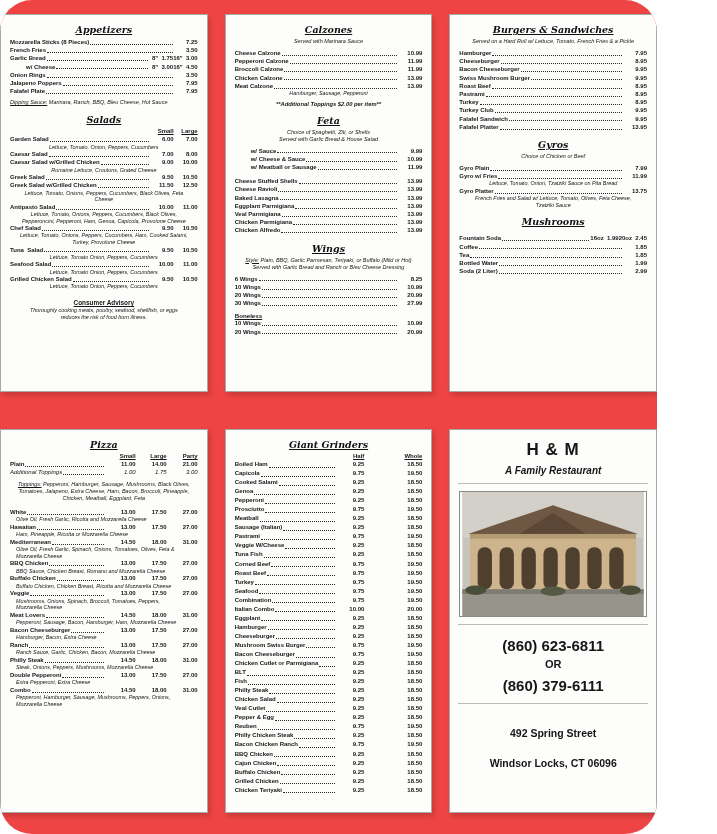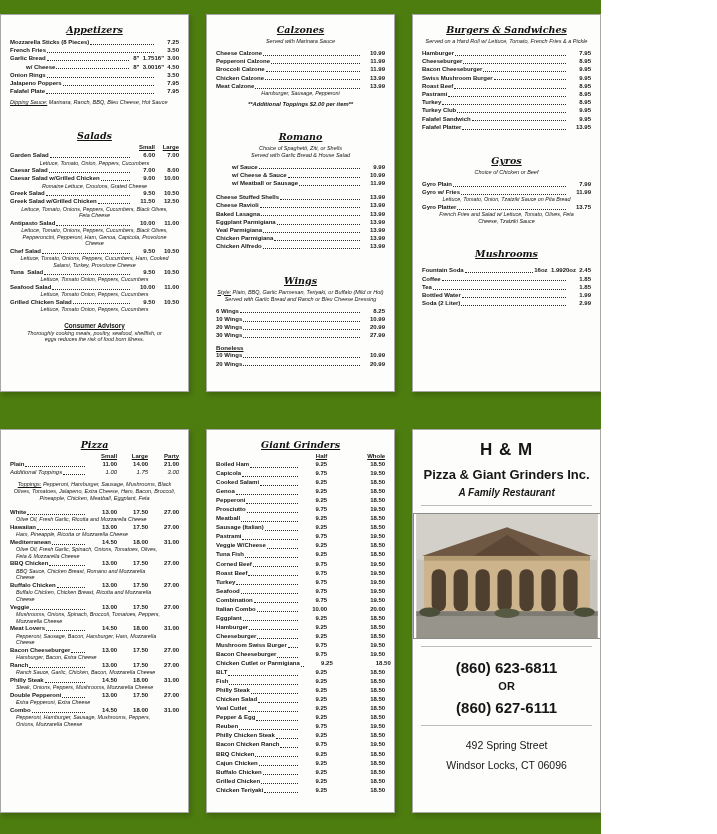--- a/index.html
+++ b/index.html
@@ -1,28 +1,28 @@
 <!DOCTYPE html>
 <html><head>
 <meta charset="utf-8">
 <style>
   * { margin:0; padding:0; box-sizing:border-box; }
   html,body { background:#ffffff; }
   body { font-family:"Liberation Sans", sans-serif; color:#161616; }
-  .page { width:601px; height:834px; background:#4d7c0f; overflow:hidden; padding-top:14px; }
+  .page { width:657px; height:834px; background:#ef4444; overflow:hidden; padding-top:14px;border-radius:32px; }
   .row { display:flex; justify-content:center; gap:17px; }
   .row2 { margin-top:37px; }
   .panel { width:212px; background:#fdfdfc; border:1px solid #a8a8a4; box-shadow:2px 3px 5px rgba(0,0,0,0.18);
            padding:6px 9px; overflow:hidden; }
   .row1 .panel { height:378px; }
   .row2 .panel { height:384px; }
 
   .sec-title { font-family:"DejaVu Serif", serif; font-style:italic; font-weight:bold; font-size:9.5px;
                text-align:center; text-decoration:underline; margin:3px 0 3px; color:#101010; }
-  .mt { margin-top:24px; }
+  .mt { margin-top:8px; }
 
   .menu-row { display:flex; align-items:flex-end; font-size:6px; font-weight:bold; line-height:8.2px; white-space:nowrap; }
   .menu-row.indent { padding-left:16px; }
   .menu-row.italic { font-style:italic; font-weight:normal; }
   .item-name { white-space:pre; }
   .dots { flex:1; border-bottom:1.2px dotted #2a2a2a; margin:0 1px 1.5px 1px; min-width:3px; }
   .price-col { min-width:24px; text-align:right; white-space:pre; }
   .item-desc { font-size:5.4px; font-style:italic; text-align:center; line-height:6.6px; padding:0 8px; font-weight:normal; }
   .left-desc .item-desc { text-align:left; padding:0 14px 0 6px; }
 
@@ -47,21 +47,21 @@
 
   
   .cover { display:flex; flex-direction:column; align-items:center; padding:10px 8px 22px; }
   .cover-title1 { font-size:17px; font-weight:bold; letter-spacing:1px; }
   .cover-title2 { font-size:13px; font-weight:bold; margin-top:7px; }
   .cover-title3 { font-size:10px; font-weight:bold; font-style:italic; margin-top:5px; }
   .sep { width:100%; border-top:1px solid #bcbcb8; margin:7px 0; }
   .photo { width:188px; height:126px; border:1px solid #8a8a86; display:block; }
   .phone { font-size:15px; font-weight:bold; margin:5px 4px 2px; }
   .or { font-size:11px; font-weight:bold; margin:2px 0; }
-  .addr { font-size:10.5px; font-weight:normal; line-height:16px; text-align:center; margin-top:4px; }
+  .addr { font-size:10.5px; font-weight:bold; line-height:16px; text-align:center; margin-top:14px; }
 </style>
 </head>
 <body>
 
 <div class="page">
 
   <div class="row row1">
 
     <section class="panel p-apps">
       <h2 class="sec-title">Appetizers</h2>
@@ -214,21 +214,21 @@
           </div>
           <div class="menu-row">
             <span class="item-name">Meat Calzone</span>
             <span class="dots"></span>
             <span class="price-col">13.99</span>
           </div>
           <div class="item-desc">Hamburger, Sausage, Pepperoni</div>
         </div>
       <div class="note">**Additional Toppings $2.00 per item**</div>
 
-      <h2 class="sec-title mt">Romano</h2>
+      <h2 class="sec-title mt">Feta</h2>
       <div class="subtitle">Choice of Spaghetti, Ziti, or Shells</div>
       <div class="subtitle">Served with Garlic Bread &amp; House Salad</div>
       <div class="gap4"></div>
       <div>
           <div class="menu-row indent">
             <span class="item-name">w/ Sauce</span>
             <span class="dots"></span>
             <span class="price-col">9.99</span>
           </div>
           <div class="menu-row indent">
@@ -792,21 +792,20 @@
             <span class="item-name">Chicken Teriyaki</span>
             <span class="dots"></span>
             <span class="price-col">9.25</span>
             <span class="price-col">18.50</span>
           </div>
         </div>
     </section>
 
     <section class="panel cover">
       <div class="cover-title1">H &amp; M</div>
-      <div class="cover-title2">Pizza &amp; Giant Grinders Inc.</div>
       <div class="cover-title3">A Family Restaurant</div>
       <div class="sep"></div>
       <svg class="photo" viewBox="0 0 190 130" role="img">
         <rect width="190" height="130" fill="#c6c4bd"></rect>
         <rect width="190" height="48" fill="#d2d0c9"></rect>
         <polygon points="6,44 95,14 184,44" fill="#6e5743"></polygon>
         <polygon points="60,44 95,22 130,44" fill="#5c4736"></polygon>
         <rect x="8" y="44" width="174" height="58" fill="#cdb48c"></rect>
         <rect x="8" y="44" width="174" height="5" fill="#b29a72"></rect>
         <rect x="16" y="58" width="15" height="44" rx="7" fill="#4e3f2f"></rect>
@@ -818,19 +817,19 @@
         <rect x="154" y="58" width="15" height="44" rx="7" fill="#4e3f2f"></rect>
         <rect x="0" y="102" width="190" height="28" fill="#97948b"></rect>
         <rect x="0" y="102" width="190" height="5" fill="#7e7b72"></rect>
         <ellipse cx="14" cy="103" rx="11" ry="5" fill="#4b4e39"></ellipse>
         <ellipse cx="95" cy="104" rx="13" ry="5" fill="#565a42"></ellipse>
         <ellipse cx="176" cy="103" rx="11" ry="5" fill="#4b4e39"></ellipse>
       </svg>
       <div class="sep"></div>
       <div class="phone">(860) 623-6811</div>
       <div class="or">OR</div>
-      <div class="phone">(860) 627-6111</div>
+      <div class="phone">(860) 379-6111</div>
       <div class="sep"></div>
       <div class="addr">492 Spring Street</div>
       <div class="addr">Windsor Locks, CT 06096</div>
     </section>
   </div>
 </div>
 
 </body></html>

